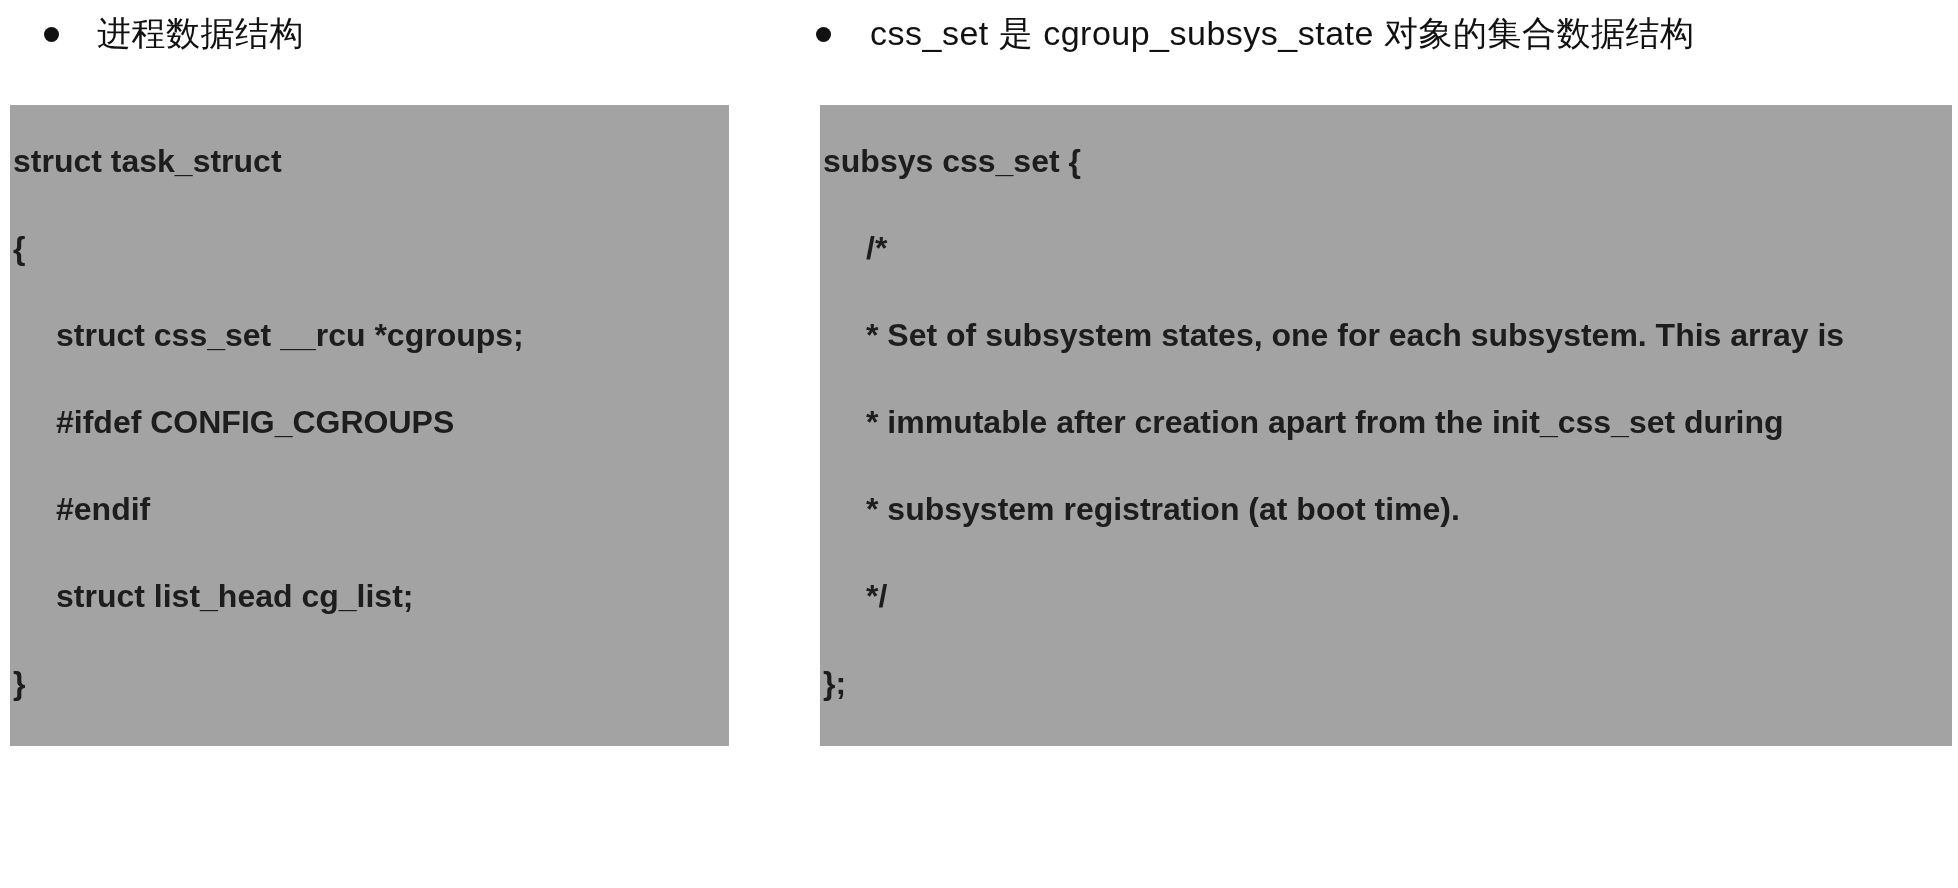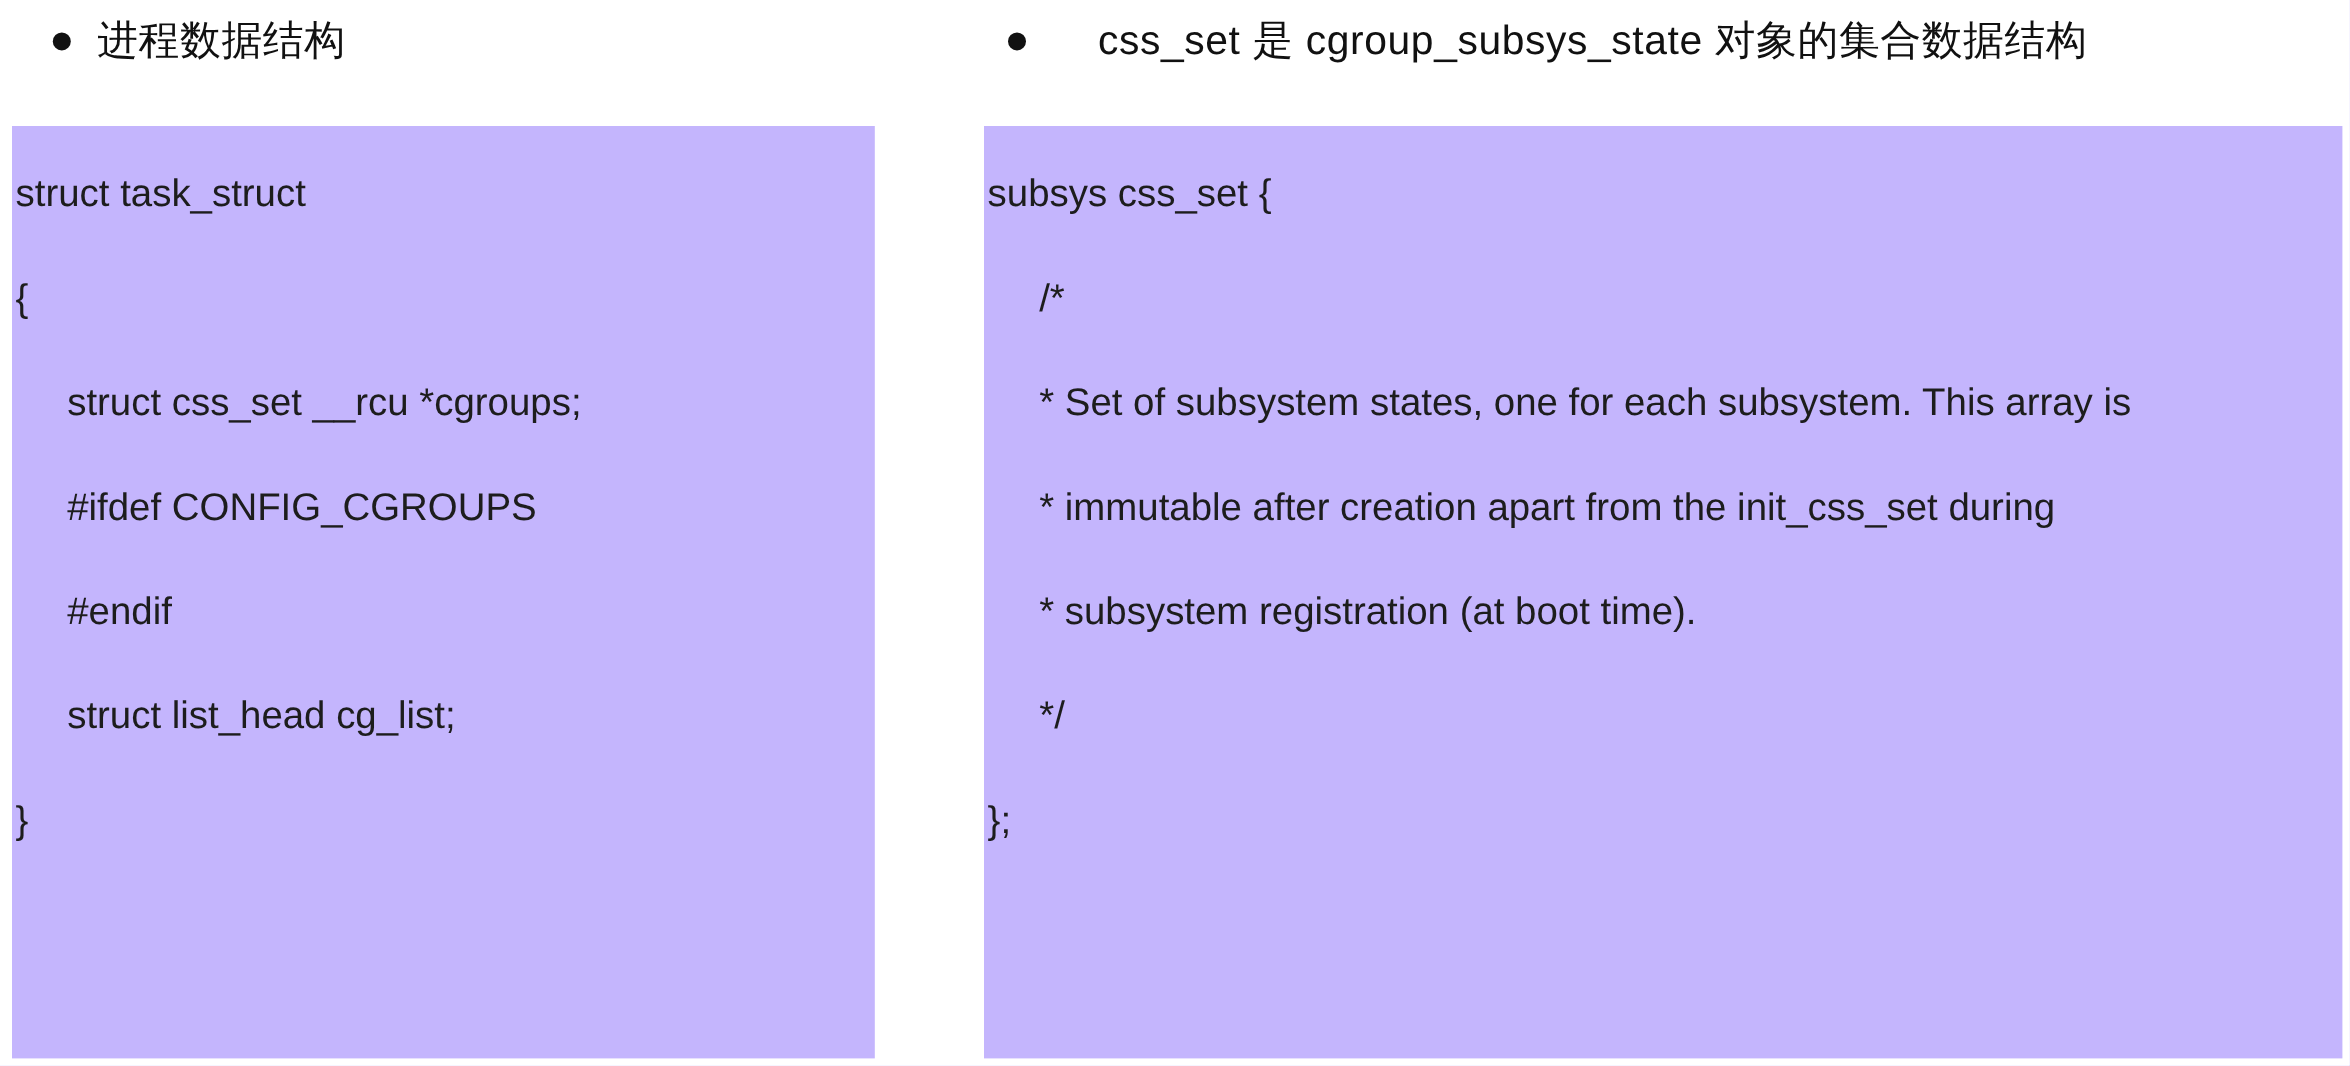--- a/index.html
+++ b/index.html
@@ -30,32 +30,33 @@
     flex: 0 0 auto;
   }
   .heading .heading-label {
     font-size: 34px;
     font-weight: 500;
     color: #111111;
     white-space: pre;
     letter-spacing: 0.5px;
   }
   #heading-left { left: 44px; }
-  #heading-left .heading-label { margin-left: 22px; }
-  #heading-right { left: 840px; gap: 21px; }
+  #heading-left .heading-label { margin-left: 38px; }
+  #heading-right { left: 816px; }
   #heading-right .heading-label { margin-left: 39px; }
 
   .code-box {
     position: absolute;
     top: 105px;
-    height: 777px;
-    background: #c4b5fd;
+    height: 641px;
+    background: #a3a3a3;
     box-sizing: border-box;
     padding: 13px 6px 0 3px;
     overflow: hidden;
+    font-weight: bold;
   }
   #code-box-left {
     left: 10px;
     width: 719px;
   }
   #code-box-right {
     left: 820px;
     width: 1132px;
   }
   .code-line {

